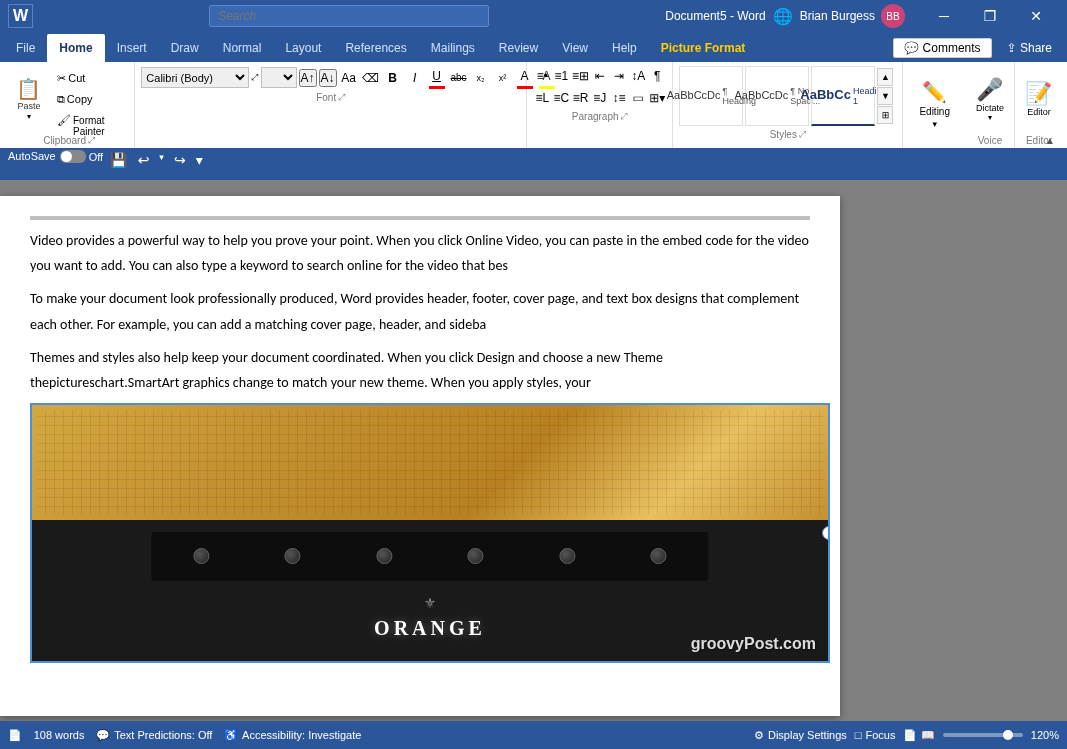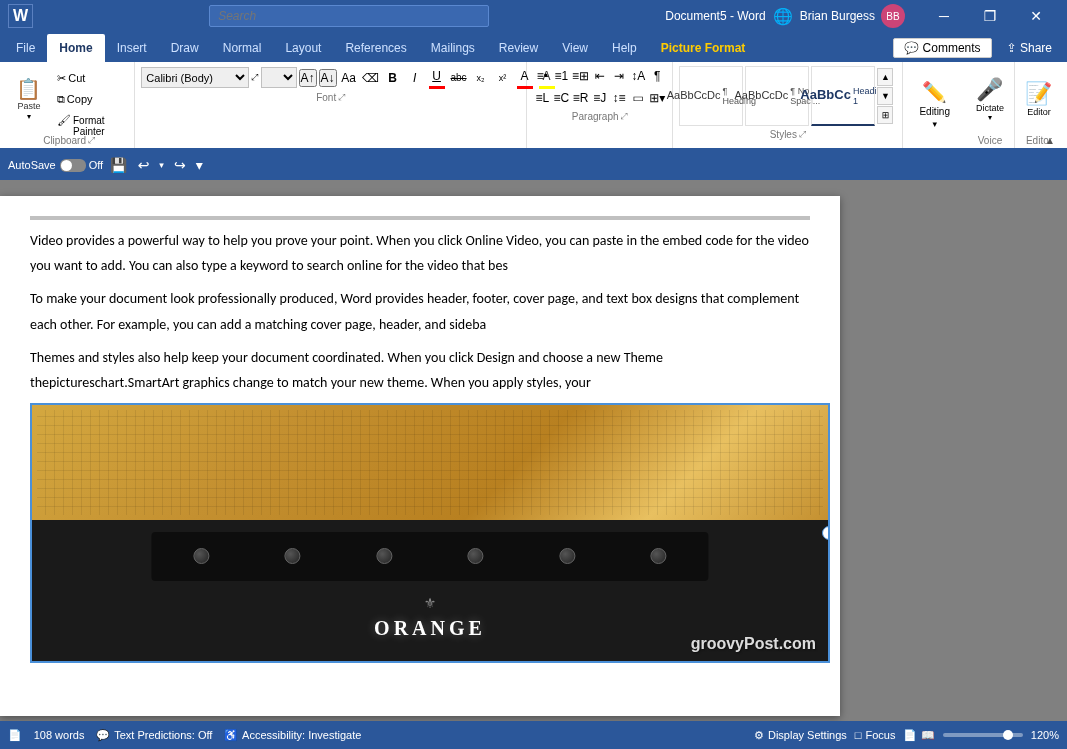--- a/index.html
+++ b/index.html
@@ -69,21 +69,21 @@
       display: flex; align-items: center; gap: 4px;
     }
     .share-btn { background: #2b579a; color: white; border-color: #2b579a; }
     .style-preview { font-size: 13px; margin-bottom: 2px; color: #333; }
 
     
     .quick-access {
       height: 30px;
       background: #2b579a;
       display: flex;
-      align-items: center;
+      align-items: flex-start;
       padding: 0 8px;
       gap: 4px;
     }
     .qa-btn { color: white; font-size: 14px; cursor: pointer; padding: 2px 3px; border-radius: 2px; }
     .toggle-switch { display: flex; align-items: center; gap: 3px; }
     .toggle-track { width: 26px; height: 13px; background: #888; border-radius: 6px; position: relative; cursor: pointer; }
     .toggle-thumb { width: 11px; height: 11px; background: white; border-radius: 50%; position: absolute; top: 1px; left: 1px; }
 
     
     .document-area {

